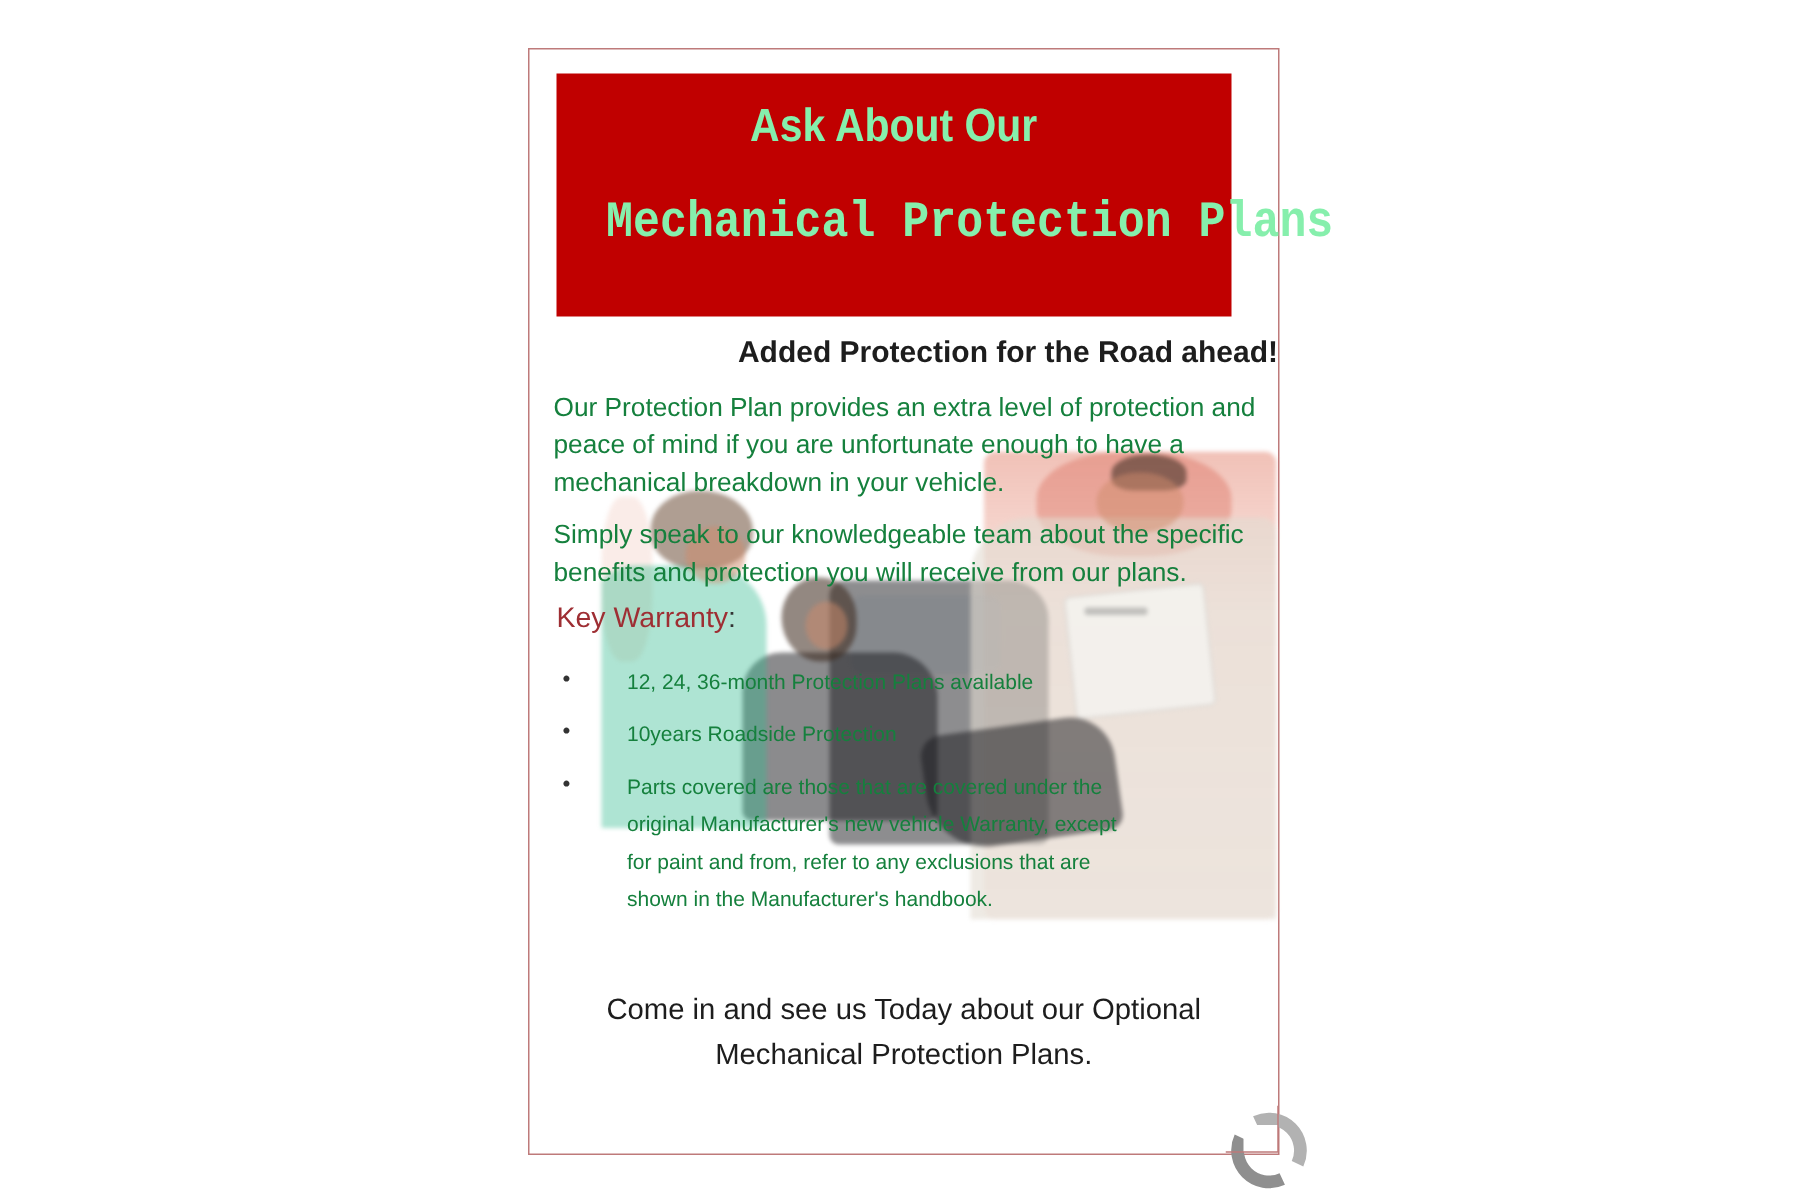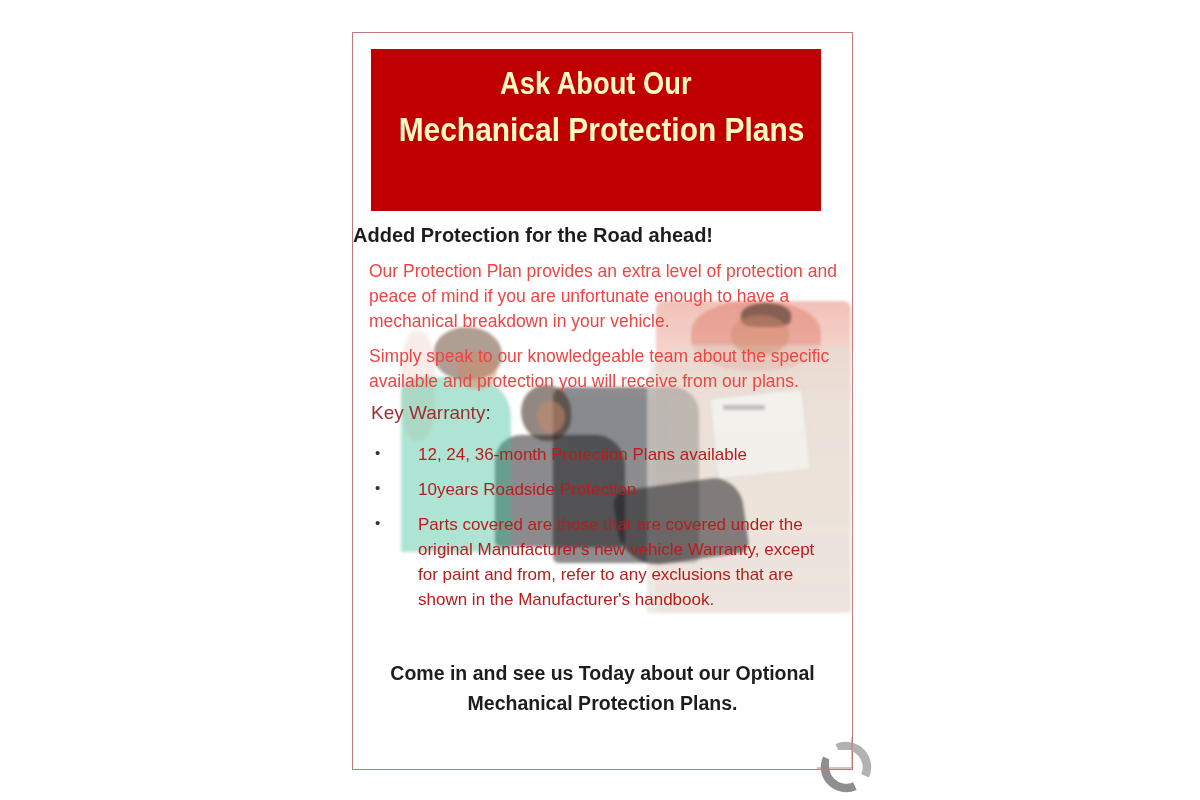--- a/index.html
+++ b/index.html
@@ -29,37 +29,37 @@
   .man-hair{left:340px;top:2px;width:50px;height:24px;background:rgba(55,40,30,0.55);border-radius:50% 50% 30% 30%;}
   .man-face{left:330px;top:14px;width:58px;height:40px;background:rgba(208,140,108,0.5);border-radius:48%;}
   .man-shirt{left:246px;top:44px;width:204px;height:268px;background:rgba(226,220,210,0.6);border-radius:40px 10px 0 0;}
   .clipboard{left:312px;top:92px;width:92px;height:80px;background:rgba(245,243,240,0.85);border:1px solid rgba(160,160,160,0.3);border-radius:4px;transform:rotate(-6deg);}
   .pocket-line{left:322px;top:104px;width:42px;height:5px;background:rgba(130,130,130,0.45);border-radius:2px;}
   .dark-arm{left:216px;top:182px;width:128px;height:78px;background:rgba(22,22,26,0.5);border-radius:14px 30px 10px 40px;transform:rotate(-8deg);}
   
   .txt{position:absolute;z-index:1;}
   .banner{
     position:absolute;left:18px;top:16px;width:450px;height:162px;background:#c00000;
-    color:#fef9c3;text-align:center;z-index:2;
+    color:#86efac;text-align:center;z-index:2;
   }
   .banner-line{font-weight:bold;white-space:nowrap;}
   .banner-line1{margin-top:17px;font-size:31px;}
-  .banner-line2{margin-top:8px;font-size:34px;}
+  .banner-line2{margin-top:28px;font-size:34px;font-family:Liberation Mono, monospace;}
   .condense{display:inline-block;transform:scaleX(0.88);transform-origin:center;}
-  .subtitle{top:191px;left:0;width:100%;text-align:left;font-size:20px;font-weight:bold;color:#1d1d1d;}
-  .para{left:16px;width:478px;font-size:17.5px;line-height:25px;color:#ef4444;white-space:pre-line;} 
+  .subtitle{top:191px;left:0;width:100%;text-align:right;font-size:20px;font-weight:bold;color:#1d1d1d;}
+  .para{left:16px;width:478px;font-size:17.5px;line-height:25px;color:#15803d;white-space:pre-line;} 
   .p1{top:226px;}
   .p2{top:311px;}
   .keyfeat{left:18px;top:369px;font-size:19px;color:#9e2e33;}
   .keyfeat .colon{color:#333333;}
   .bullet-row{left:0;width:499px;}
   .b1{top:409px;} .b2{top:444px;} .b3{top:479px;}
   .dot{position:absolute;left:22px;top:2px;font-size:15px;color:#333333;}
-  .btext{position:absolute;left:65px;top:0;width:418px;font-size:17px;line-height:25px;color:#b91c1c;white-space:pre-line;}
-  .footer{top:625px;left:0;width:100%;text-align:center;font-size:19.5px;line-height:30px;font-weight:bold;color:#1d1d1d;white-space:pre-line;}
+  .btext{position:absolute;left:65px;top:0;width:418px;font-size:14px;line-height:25px;color:#15803d;white-space:pre-line;}
+  .footer{top:625px;left:0;width:100%;text-align:center;font-size:19.5px;line-height:30px;font-weight:normal;color:#1d1d1d;white-space:pre-line;}
   .watermark{position:absolute;left:817px;top:737px;width:60px;height:60px;z-index:5;}
 </style>
 </head>
 <body>
 
 <div class="flyer">
 
   <div class="photo">
     <div class="shape salmon-wash"></div>
     <div class="shape salmon-head-glow"></div>
@@ -88,21 +88,21 @@
       <span class="condense">Mechanical Protection Plans</span>
     </div>
   </div>
 
   <div class="txt subtitle">Added Protection for the Road ahead!</div>
 
   <div class="txt para p1">Our Protection Plan provides an extra level of protection and
 peace of mind if you are unfortunate enough to have a
 mechanical breakdown in your vehicle.</div>
   <div class="txt para p2">Simply speak to our knowledgeable team about the specific
-available and protection you will receive from our plans.</div>
+benefits and protection you will receive from our plans.</div>
 
   <div class="txt keyfeat"><span>Key Warranty</span><span class="colon">:</span></div>
 
   <div class="txt bullet-row b1">
     <span class="dot">•</span>
     <span class="btext">12, 24, 36-month Protection Plans available</span>
   </div>
   <div class="txt bullet-row b2">
     <span class="dot">•</span>
     <span class="btext">10years Roadside Protection</span>

